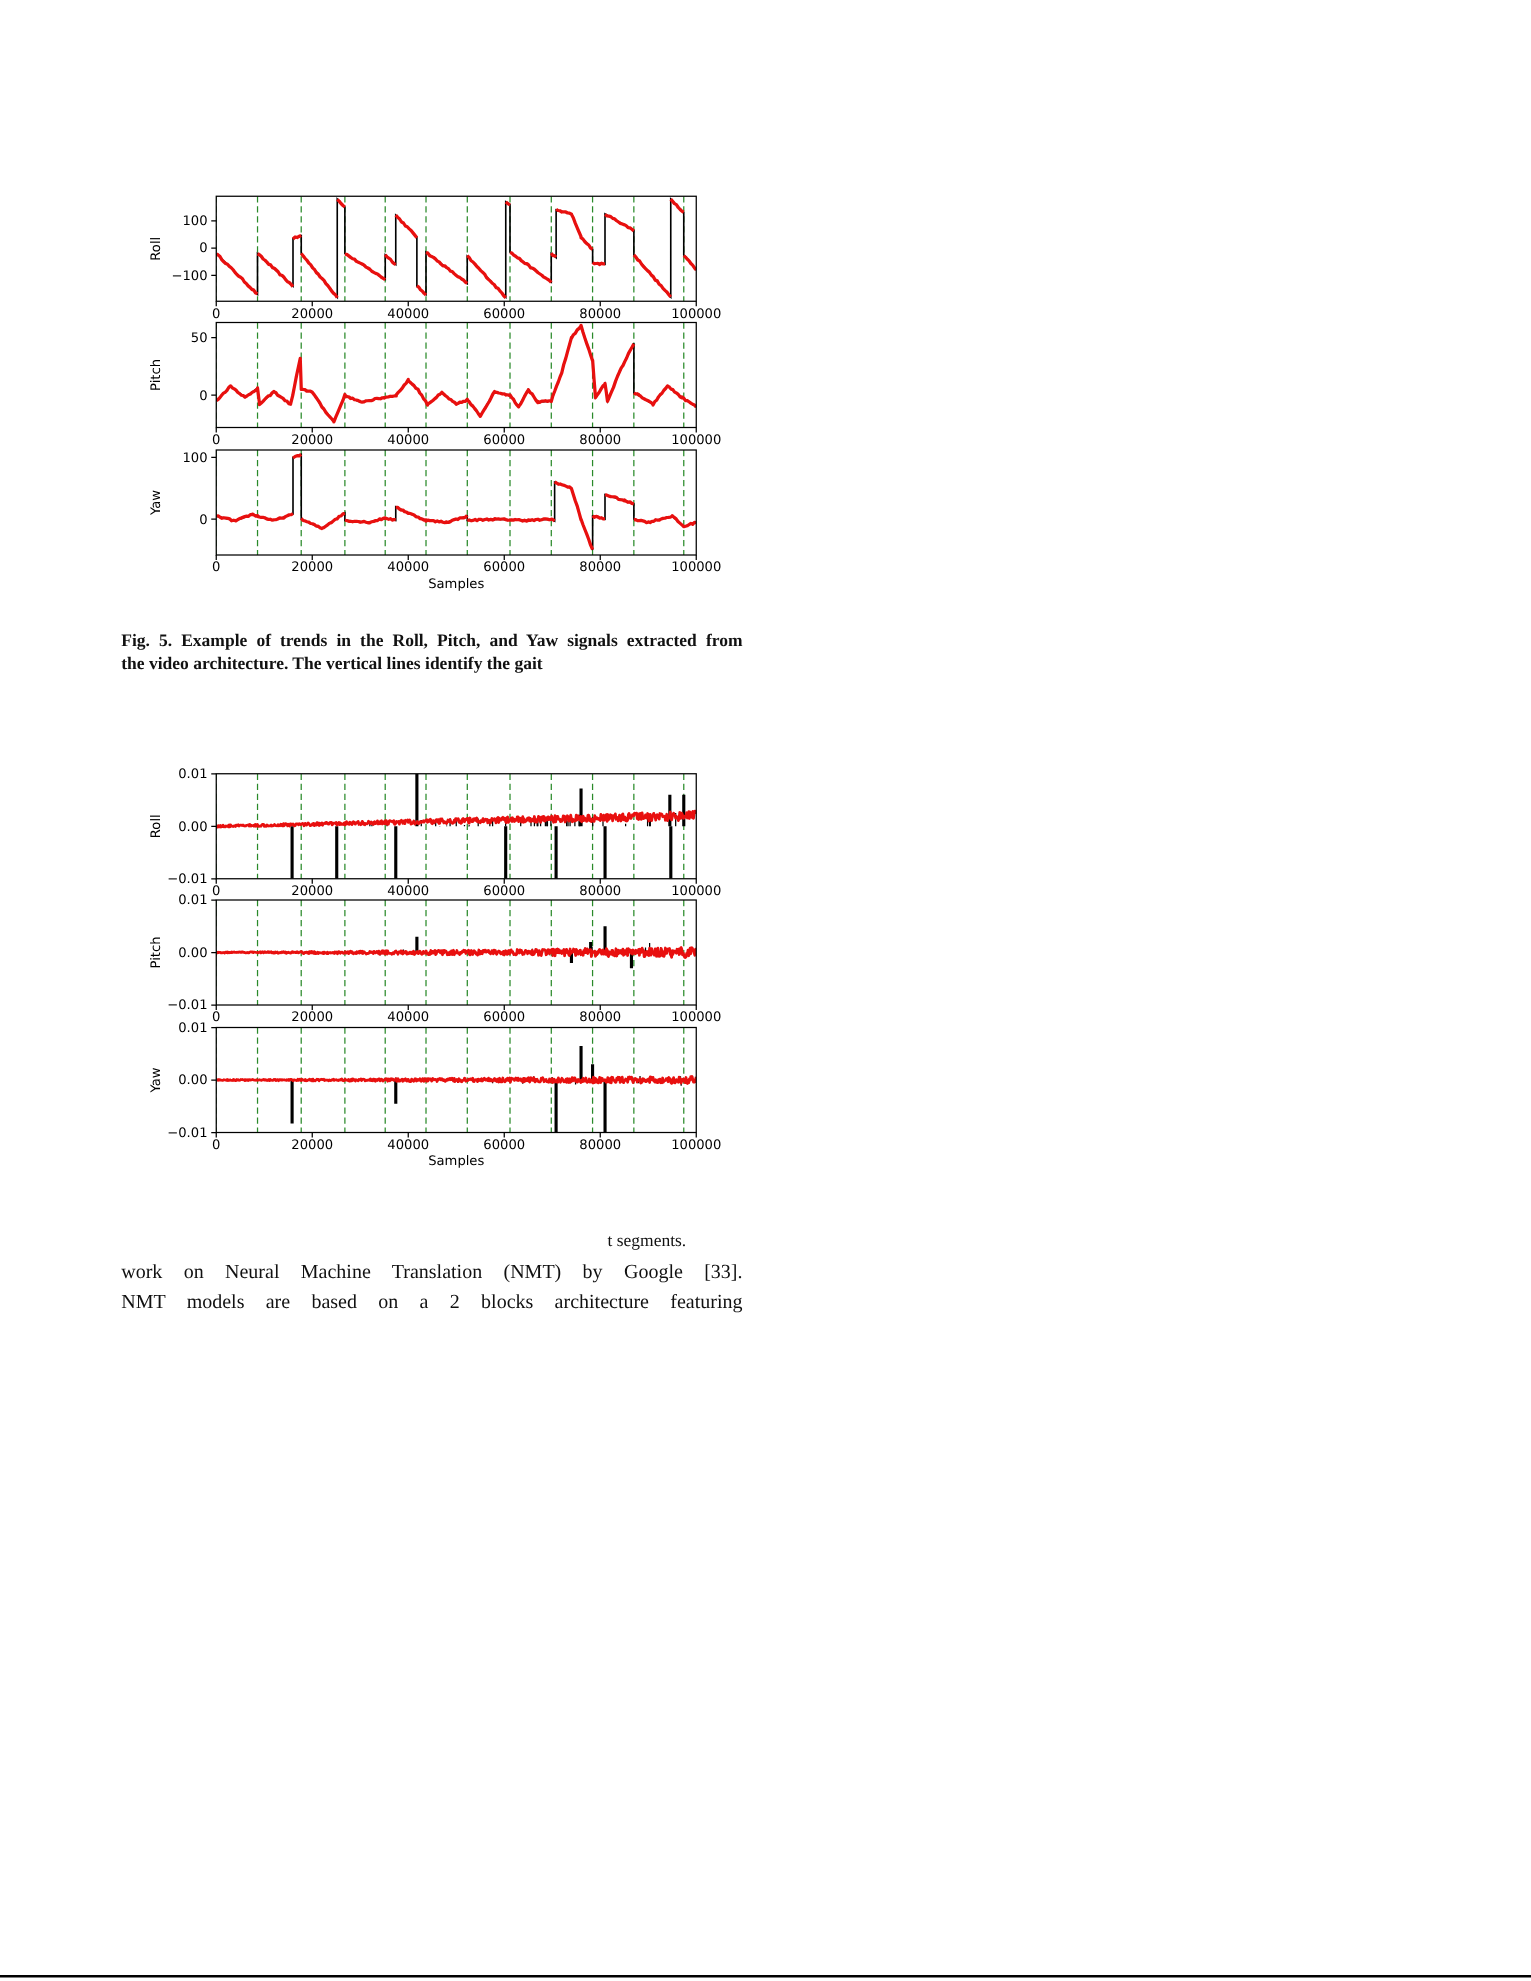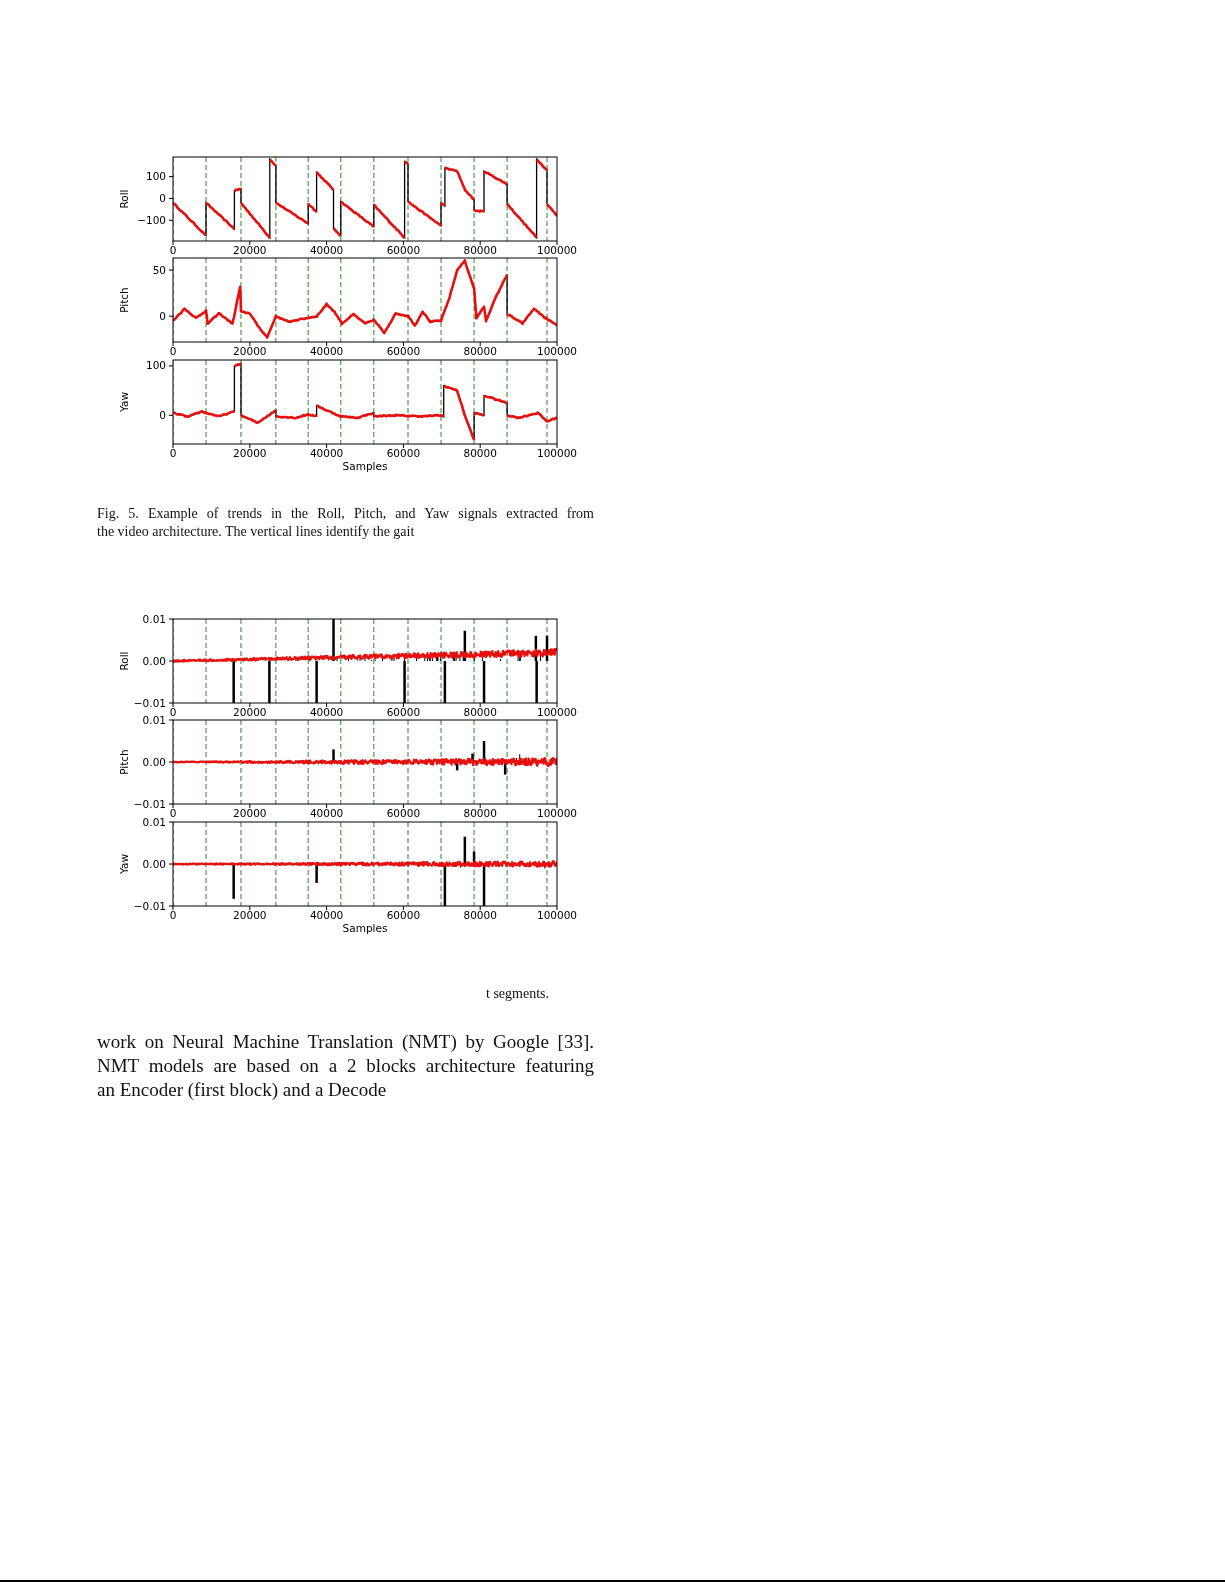--- a/index.html
+++ b/index.html
@@ -3,25 +3,25 @@
 <meta charset="utf-8">
 <style>
   html, body { margin: 0; padding: 0; background: #ffffff; }
   body { width: 1225px; height: 1585px; position: relative; overflow: hidden; font-family: "Liberation Serif", serif; color: #111; }
   .fig { position: absolute; left: 109px; width: 470px; }
   #fig1 { top: 150px; height: 330px; }
   #fig2 { top: 612px; height: 330px; }
   svg { display: block; }
   .tick-label { font-family: "DejaVu Sans", sans-serif; font-size: 10.5px; fill: #000; }
   .axis-title { font-family: "DejaVu Sans", sans-serif; font-size: 10.5px; fill: #000; }
-  .caption { position: absolute; left: 97px; width: 497px; font-size: 14px; line-height: 18px; text-align: justify; }
+  .caption { position: absolute; left: 97px; width: 497px; font-size: 14px; line-height: 18px; text-align: justify; font-weight: bold; }
   #caption1 { top: 505px; }
   #caption1 .l1 { display: block; text-align-last: justify; }
   #caption-tail { position: absolute; top: 986px; left: 458px; font-size: 14px; margin-left: 28px; }
-  .body-text { position: absolute; left: 97px; top: 1030px; width: 497px; font-size: 19px; line-height: 24px; }
+  .body-text { position: absolute; left: 97px; top: 1006px; width: 497px; font-size: 16px; line-height: 24px; }
   .body-text span { display: block; text-align: justify; text-align-last: justify; }
   .body-text span.last { text-align-last: left; }
   .footer-rule { position: absolute; left: 0; top: 1580px; width: 1225px; height: 2px; background: #000; }
 </style>
 </head>
 <body>
 
 <div id="fig1" class="fig">
   <svg id="svg1" width="470" height="330">
       <g>
@@ -446,16 +446,15 @@
       </g>
       <text x="256" y="320" text-anchor="middle" class="axis-title">Samples</text>
     </svg>
 </div>
 
 <div id="caption-tail">t segments.</div>
 
 <div class="body-text">
   <span>work on Neural Machine Translation (NMT) by Google [33].</span>
   <span>NMT models are based on a 2 blocks architecture featuring</span>
-  <span class="last">an Encoder (first block) and a Decode</span>
 </div>
 
 <div class="footer-rule"></div>
 
 </body></html>

